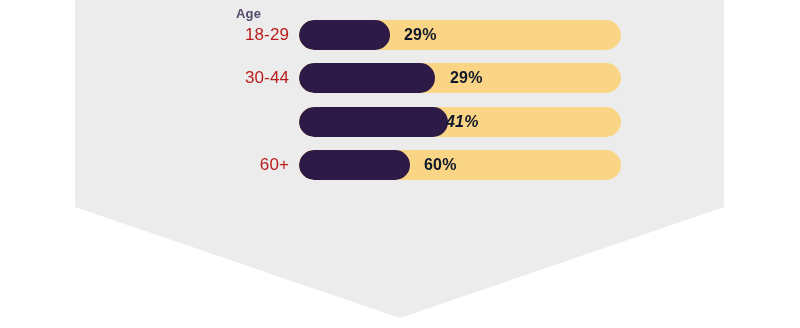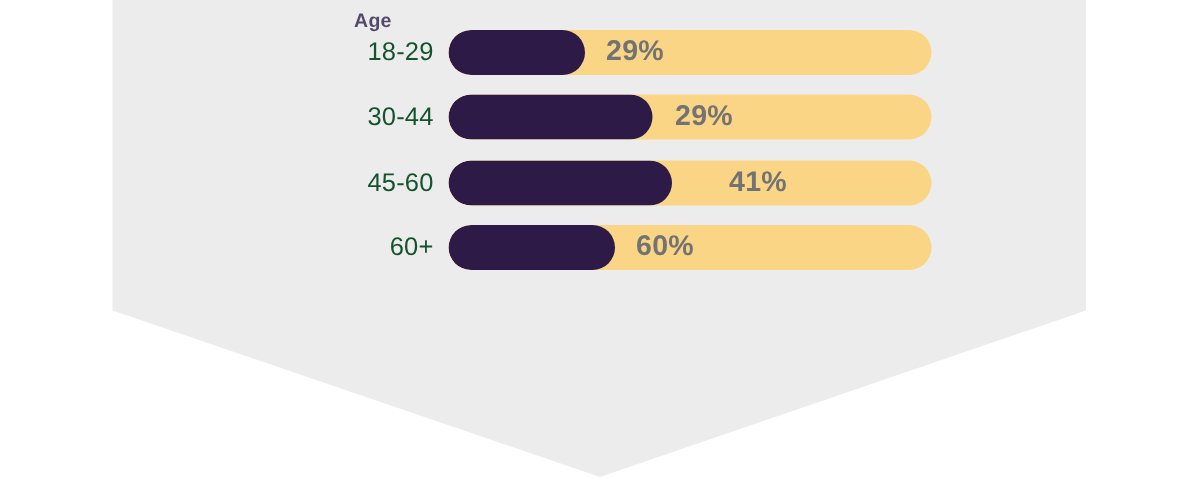--- a/index.html
+++ b/index.html
@@ -58,21 +58,21 @@
     height: 30px;
   }
 
   .cat-label {
     position: absolute;
     right: 0;
     width: 120px;
     text-align: right;
     font-size: 17px;
     font-weight: 300;
-    color: #14532d;
+    color: #b91c1c;
     line-height: 30px;
     letter-spacing: .1px;
     white-space: nowrap;
   }
 
   .track {
     position: absolute;
     left: 299px;
     top: 0;
     width: 322px;
@@ -89,23 +89,23 @@
     height: 30px;
     background: #2e1a47;
     border-radius: 15px;
   }
 
   .value-label {
     position: absolute;
     top: 0;
     height: 30px;
     line-height: 30px;
-    font-size: 19px;
+    font-size: 16px;
     font-weight: bold;
-    color: #737373;
+    color: #0f172a;
     letter-spacing: .2px;
     white-space: nowrap;
   }
 </style>
 </head>
 <body>
 
 <div id="stage">
 
   <svg id="banner-shape" viewBox="0 0 800 328" width="800" height="328" xmlns="http://www.w3.org/2000/svg">
@@ -126,25 +126,24 @@
 
     <div class="row" style="top:63px; left:0; width:800px;">
       <div class="cat-label" style="left:169px; right:auto;">30-44</div>
       <div class="track">
         <div class="fill" style="width:136px;"></div>
       </div>
       <div class="value-label" style="left:450px;">29%</div>
     </div>
 
     <div class="row" style="top:107px; left:0; width:800px;">
-      <div class="cat-label" style="left:169px; right:auto;">45-60</div>
       <div class="track">
         <div class="fill" style="width:149px;"></div>
       </div>
-      <div class="value-label" style="left:486px;">41%</div>
+      <div class="value-label" style="left:446px;font-style:italic;">41%</div>
     </div>
 
     <div class="row" style="top:150px; left:0; width:709px;">
       <div class="cat-label" style="left:169px; right:auto;">60+</div>
       <div class="track">
         <div class="fill" style="width:111px;"></div>
       </div>
       <div class="value-label" style="left:424px;">60%</div>
     </div>
 

